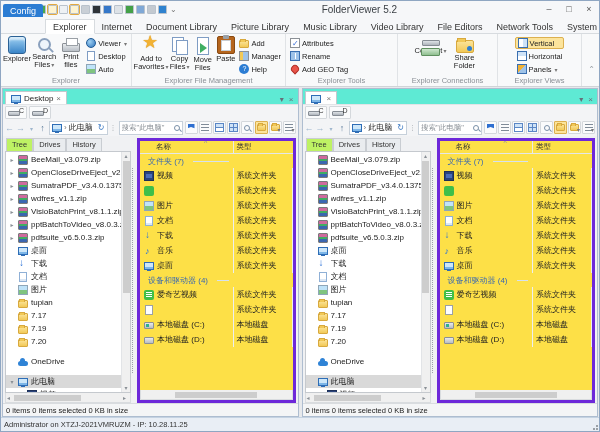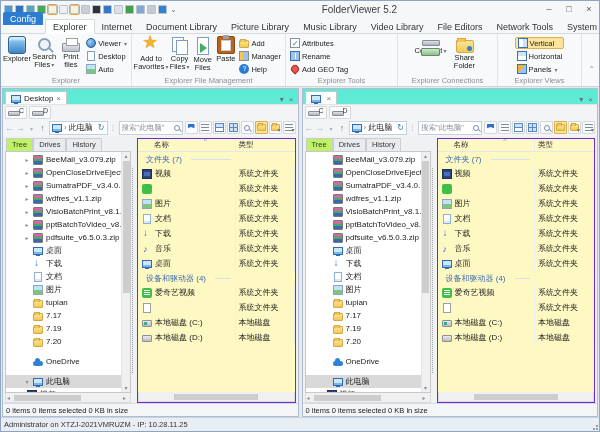--- a/index.html
+++ b/index.html
@@ -14,21 +14,21 @@
   .qat { display:flex; gap:2px; padding-left:3px; align-items:center; }
   .qicon { width:9px; height:9px; border-radius:1px; border:1px solid #b9c2cc; }
   .qicon.hl { outline:1px solid #e3a93f; background:#fdf3d1 !important; }
   .qat-overflow { color:#777; font-size:8px; padding:0 3px; }
   .wtitle { flex:1; text-align:center; color:#3a3f44; font-size:10px; }
   .wincontrols { display:flex; }
   .wc { width:20px; height:15px; text-align:center; color:#555; font-size:9px; line-height:15px; }
   
   .tabbar { height:16px; background:#f6f7f9; border-bottom:1px solid #d7dbdf; display:flex; align-items:flex-end; flex:0 0 auto; }
   .rtab { padding:2px 7px 1px; color:#333; white-space:nowrap; }
-  .rtab.config { background:#2b7cd3; color:#fff; margin:8px 2px; border-radius:2px 2px 0 0; }
+  .rtab.config { background:#2b7cd3; color:#fff; margin:16px 2px; border-radius:2px 2px 0 0; }
   .rtab.active { background:#fff; border:1px solid #d7dbdf; border-bottom:1px solid #fff; margin-bottom:-1px; }
   
   .ribbon { height:53px; background:#f8f9fa; border-bottom:1px solid #d0d4d8; display:flex; flex:0 0 auto; position:relative; }
   .rgroup { display:flex; flex-direction:column; border-right:1px solid #e0e3e6; padding:1px 2px 0; }
   .rgc { flex:1; display:flex; align-items:flex-start; }
   .rgl { height:11px; font-size:7.5px; color:#8a9096; text-align:center; line-height:11px; white-space:nowrap; }
   .bigbtn { width:34px; display:flex; flex-direction:column; align-items:center; padding-top:1px;
     font-size:7.5px; text-align:center; line-height:1.1; color:#222; }
   .bicon { width:18px; height:18px; position:relative; flex:0 0 auto; margin-bottom:1px; }
   .smallstack { display:flex; flex-direction:column; gap:1px; padding-top:2px; }
@@ -129,38 +129,38 @@
   .g-folder::before { content:""; position:absolute; top:-2px; left:0; width:3px; height:2px; background:#f2c957; border:1px solid #d8a93e; border-bottom:none; }
   .g-drop::after { content:"▾"; font-size:6px; color:#777; position:absolute; right:0; bottom:0; }
   
   .pcontent { flex:1; display:flex; min-height:0; padding:2px 2px 0; gap:1px; background:#f0f1f3; }
   .treecol { width:126px; flex:0 0 auto; display:flex; flex-direction:column; min-height:0; }
   .treetabs { display:flex; height:13px; flex:0 0 auto; padding-left:1px; }
   .ttab { padding:1px 5px; font-size:7.5px; border:1px solid #c9cdd2; border-bottom:none; background:#e9ecef; color:#333; }
   .treetabs .ttab:nth-of-type(1) { background:#bef264; position:relative; z-index:1; }
   .treebody { flex:1; display:flex; background:#fff; border:1px solid #c5c9ce; min-height:0; overflow:hidden; }
   .treelist { flex:1; padding-top:1px; min-width:0; overflow:hidden; }
-  .titem { display:flex; align-items:center; height:13px; gap:3px; padding-left:18px; white-space:nowrap; overflow:hidden; font-size:8px; }
+  .titem { display:flex; align-items:center; height:13px; gap:3px; padding-left:3px; white-space:nowrap; overflow:hidden; font-size:8px; }
   .titem .exp { width:6px; flex:0 0 auto; color:#8a9096; font-size:6px; text-align:center; }
   .titem.selected { background:#d9d9d9; }
   .titem.gap { height:7px; }
   .titem.ind1 { padding-left:12px; }
   .tlabel { overflow:hidden; text-overflow:clip; }
   .vscroll { width:9px; flex:0 0 auto; background:#f0f0f0; border-left:1px solid #e2e4e7; display:flex; flex-direction:column; align-items:center; }
   .varrow { color:#8a9096; font-size:6px; height:8px; line-height:8px; }
   .va-up::before{content:"▴";} .va-dn::before{content:"▾";}
   .vthumb { width:7px; flex:0 0 55%; background:#cdcdcd; margin:1px 0 auto; }
   .hscroll { height:10px; flex:0 0 auto; background:#f0f0f0; border:1px solid #d9dcdf; border-top:none; display:flex; align-items:center; padding:0 1px; gap:1px; }
   .harrow { color:#8a9096; font-size:6px; width:6px; }
   .ha-l::before{content:"◂";} .ha-r::before{content:"▸";}
   .hthumb { height:6px; flex:0 0 55%; background:#cdcdcd; }
   .hscroll .sp { flex:1; }
   .drag { width:4px; flex:0 0 auto; border-left:1px dotted #9aa0a6; margin:30px 0; }
   .listcol { flex:1; display:flex; flex-direction:column; min-width:0; min-height:0; }
-  .lwrap { flex:1; display:flex; flex-direction:column; background:#fef9c3; border:1px solid #6d28d9; min-height:0; overflow:hidden; }
+  .lwrap { flex:1; display:flex; flex-direction:column; background:#fde047; border:3px solid #6d28d9; min-height:0; overflow:hidden; }
   .lheaders { height:13px; display:flex; border-bottom:1px solid #e4e7ea; font-size:7.5px; color:#333; flex:0 0 auto; position:relative; }
   .lh-name { flex:1; padding-left:16px; display:flex; align-items:center; }
   .sortmark::before { content:"^"; position:absolute; left:42%; top:-2px; color:#8a9096; font-size:7px; }
   .lh-type { width:60px; flex:0 0 auto; border-left:1px solid #e8eaec; padding-left:3px; display:flex; align-items:center; }
   .lbody { flex:1; overflow:hidden; font-size:8px; }
   .lrow { display:flex; height:15px; align-items:stretch; }
   .c-name { flex:1; display:flex; align-items:center; gap:3px; padding-left:4px; overflow:hidden; white-space:nowrap; min-width:0; }
   .c-type { width:60px; flex:0 0 auto; border-left:1px solid #eceef0; border-right:1px solid #eceef0; padding-left:3px; display:flex; align-items:center; color:#222; }
   .lrow.group { height:14px; }
   .lrow.group .c-name { color:#3a68b0; padding-left:8px; }

